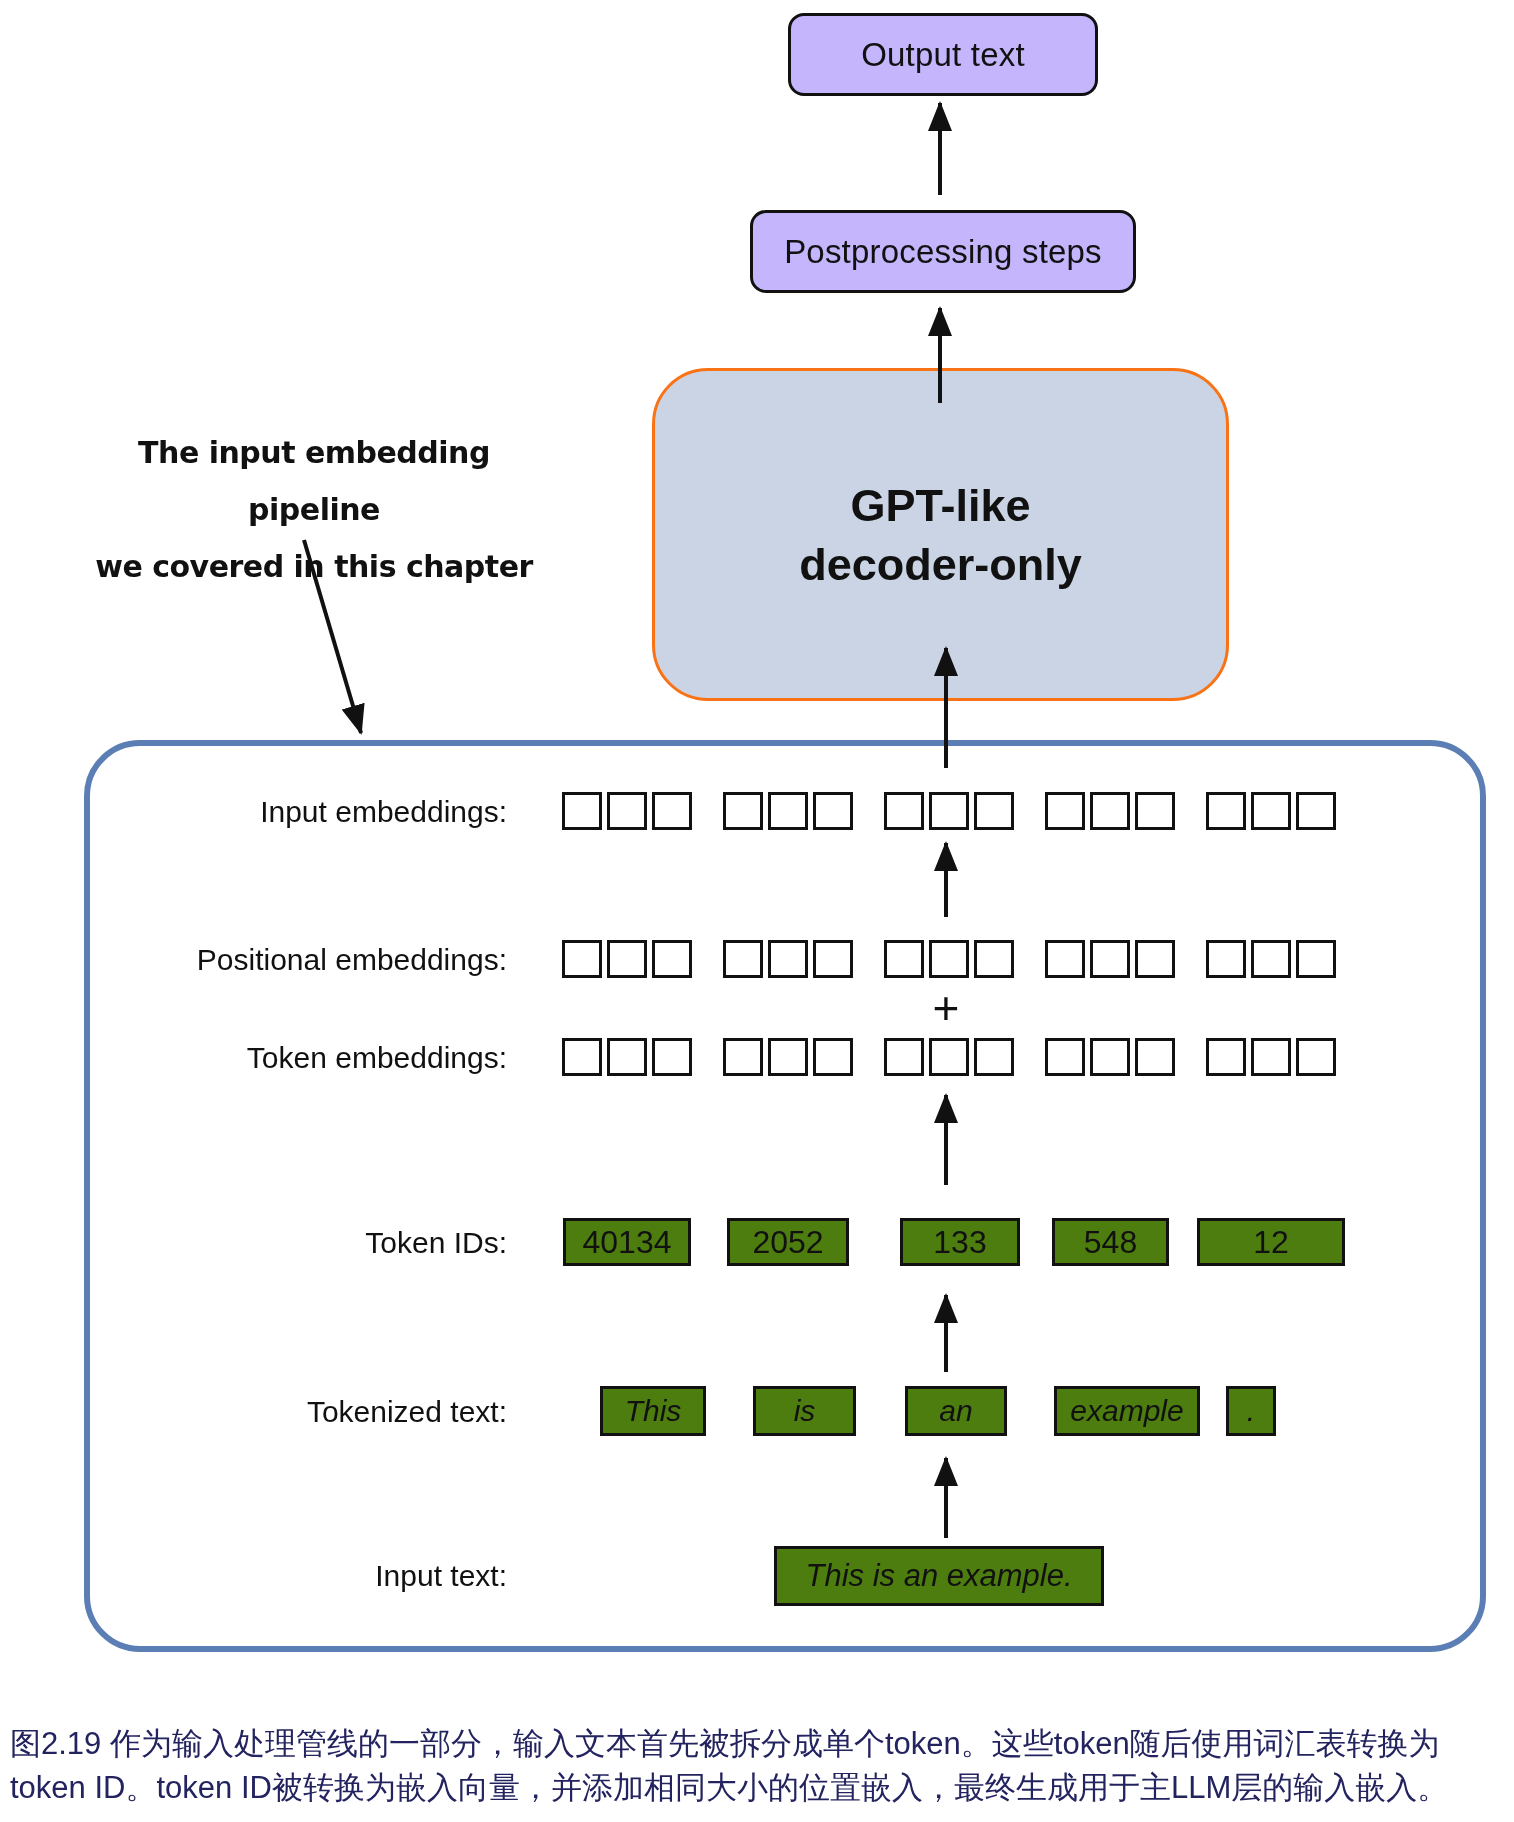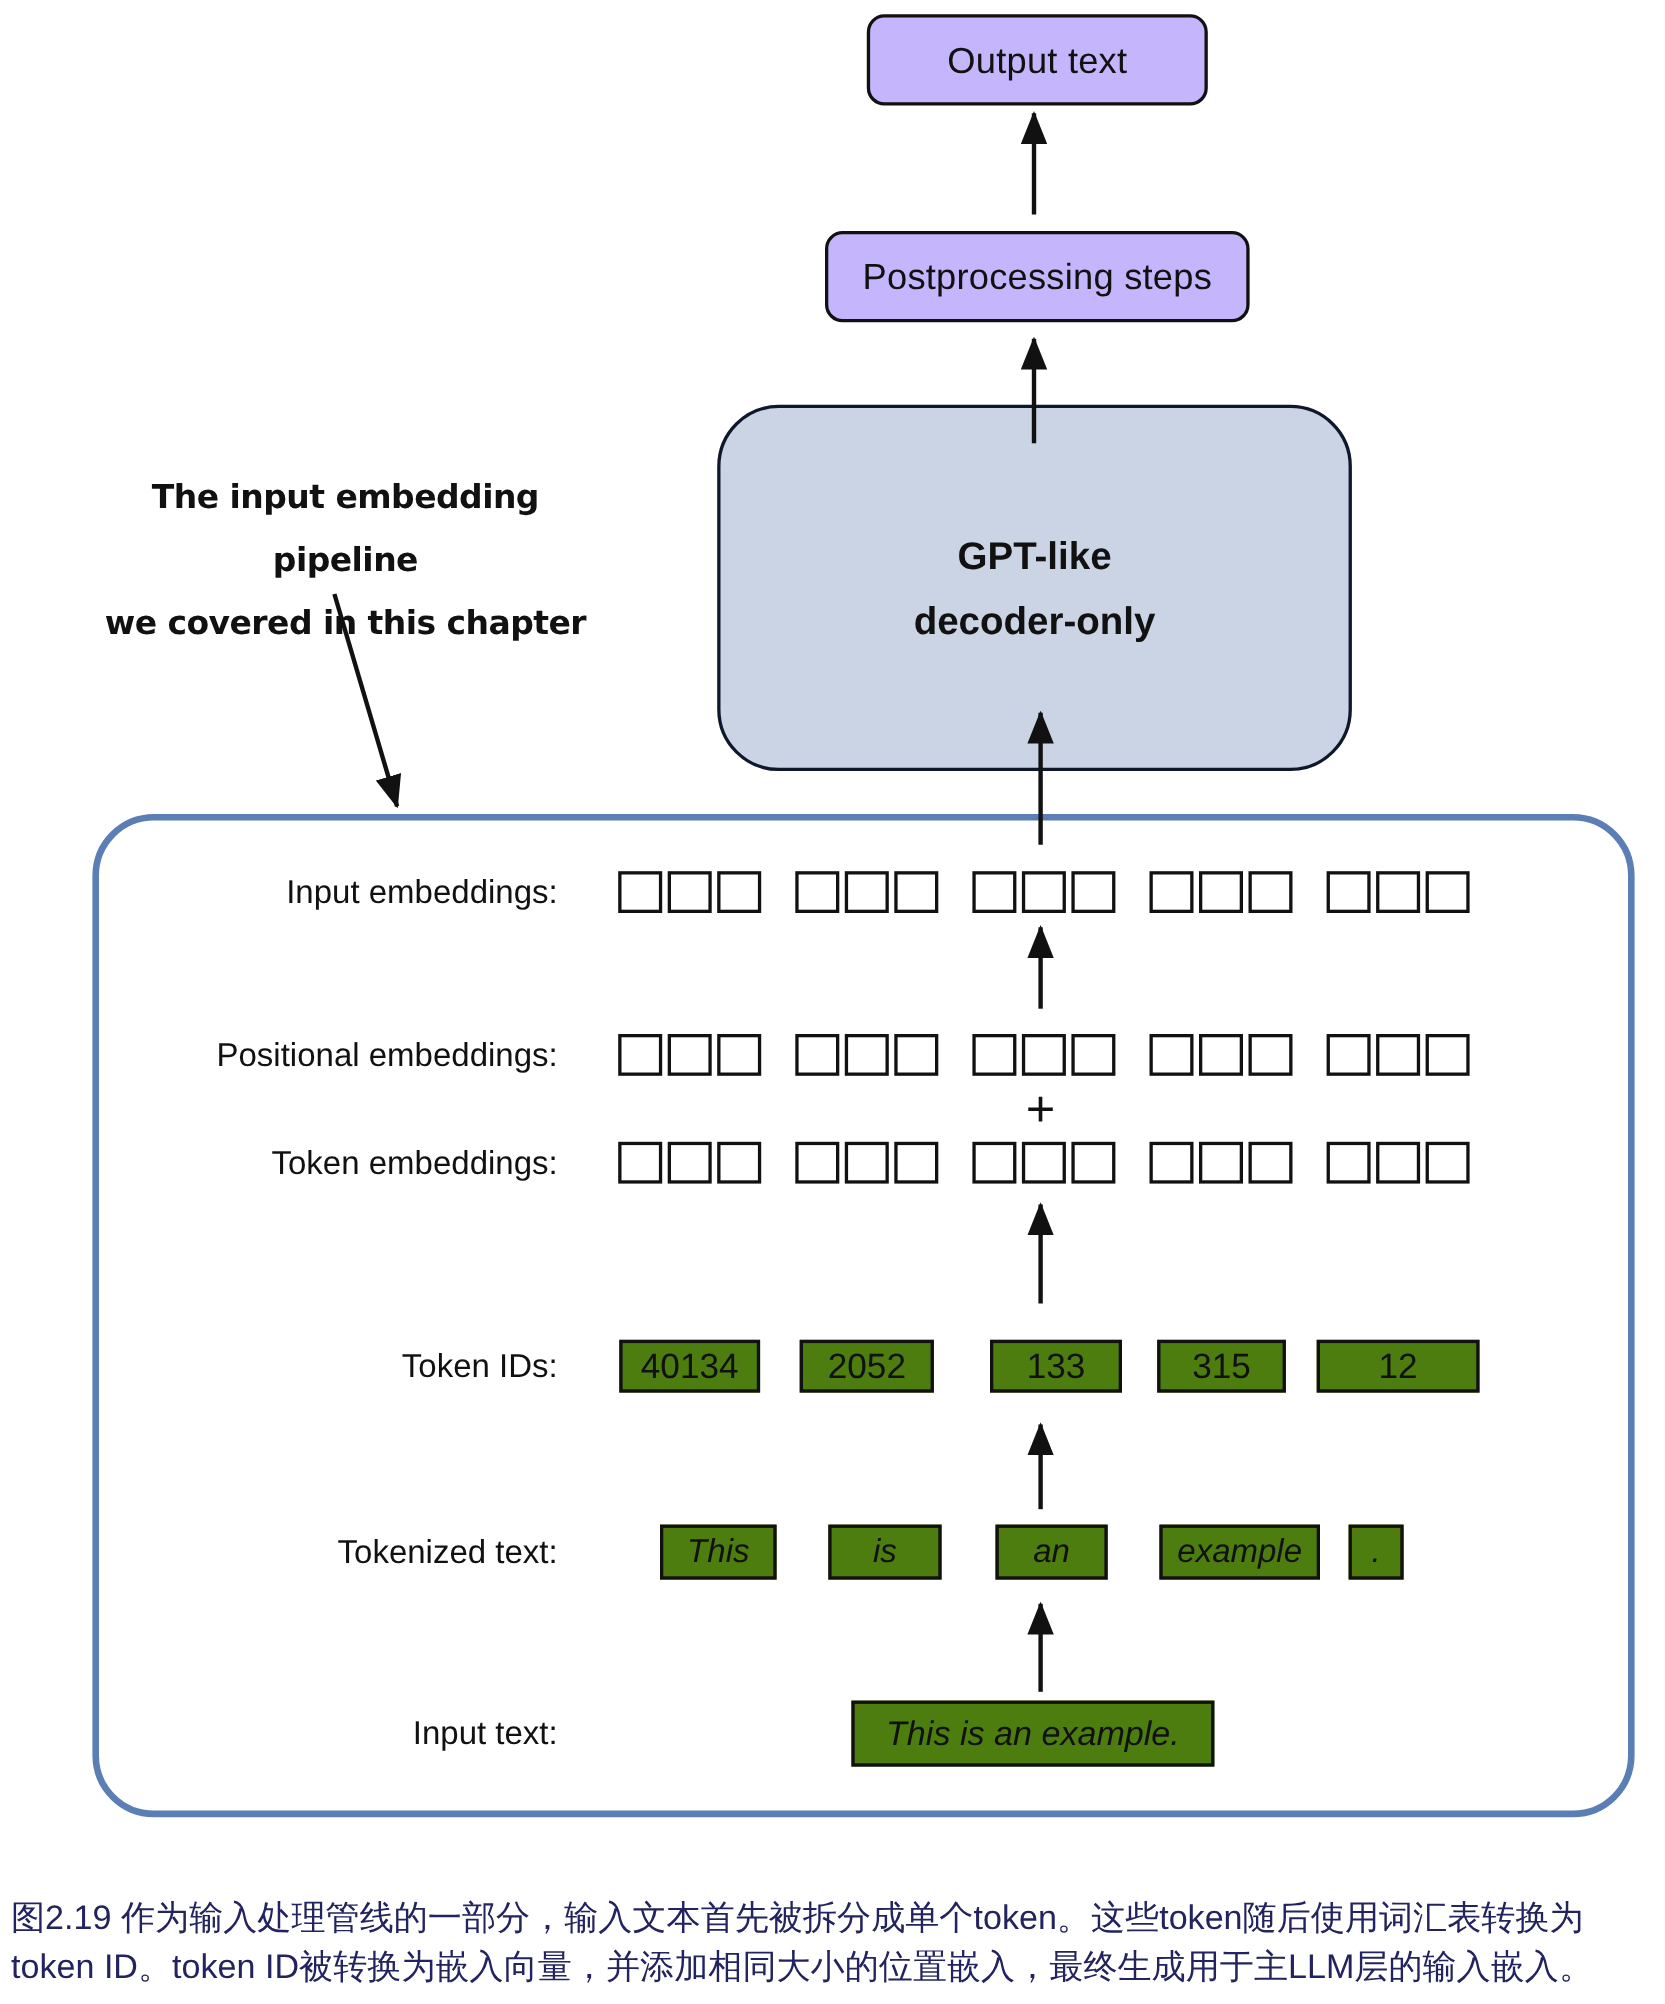--- a/index.html
+++ b/index.html
@@ -11,23 +11,23 @@
   .flowbox{
     position:absolute;background:#c4b5fd;border:3px solid #111;border-radius:16px;
     display:flex;align-items:center;justify-content:center;
     font-size:33px;letter-spacing:.2px;z-index:2;
   }
   .box-output{left:788px;top:13px;width:304px;height:77px;}
   .box-post{left:750px;top:210px;width:380px;height:77px;}
   
   .gpt{
     position:absolute;left:652px;top:368px;width:571px;height:327px;
-    background:#cad4e4;border:3px solid #0f172a;border-radius:56px;
+    background:#cad4e4;border:3px solid #f97316;border-radius:56px;
     display:flex;flex-direction:column;align-items:center;justify-content:center;
-    font-size:35px;font-weight:bold;line-height:59px;z-index:1;text-align:center;
+    font-size:45px;font-weight:bold;line-height:59px;z-index:1;text-align:center;
   }
   
   .annotation{
     position:absolute;left:88px;top:424px;width:452px;text-align:center;
     font-weight:bold;font-size:30px;line-height:57px;z-index:2;
     font-family:"DejaVu Sans", sans-serif;letter-spacing:-0.5px;
   }
   
   .pipeline{
     position:absolute;left:84px;top:740px;width:1402px;height:912px;
@@ -183,21 +183,21 @@
         <div class="sq"></div>
         <div class="sq"></div>
       </div>
     </div>
 
   <div class="plus">+</div>
 
   <div class="valbox idbox" style="left:563px;width:128px;">40134</div>
   <div class="valbox idbox" style="left:727px;width:122px;">2052</div>
   <div class="valbox idbox" style="left:889px;width:120px;margin-left:11px;">133</div>
-  <div class="valbox idbox" style="left:1052px;width:117px;">315</div>
+  <div class="valbox idbox" style="left:1052px;width:117px;">548</div>
   <div class="valbox idbox" style="left:1197px;width:148px;">12</div>
 
   <div class="valbox tkbox" style="left:600px;width:106px;">This</div>
   <div class="valbox tkbox" style="left:753px;width:103px;">is</div>
   <div class="valbox tkbox" style="left:905px;width:102px;">an</div>
   <div class="valbox tkbox" style="left:1054px;width:146px;">example</div>
   <div class="valbox tkbox" style="left:1226px;width:50px;">.</div>
 
   <div class="valbox inputtextbox">This is an example.</div>
 

